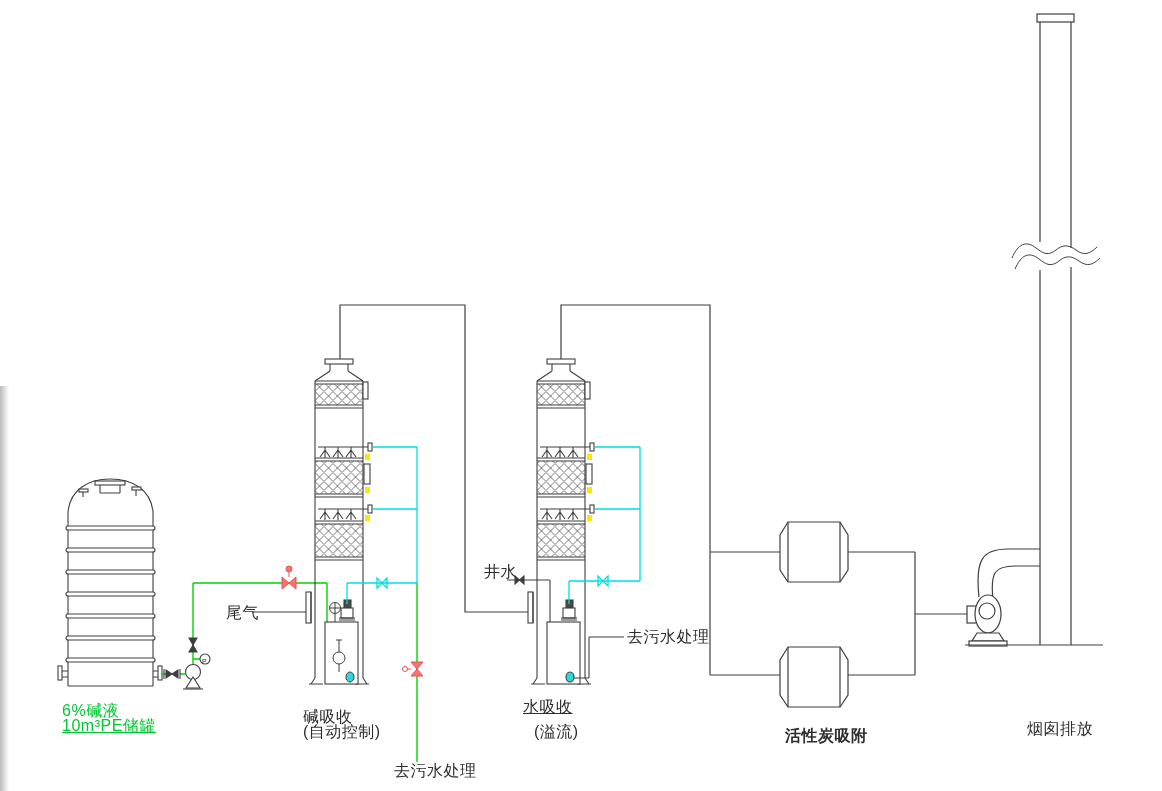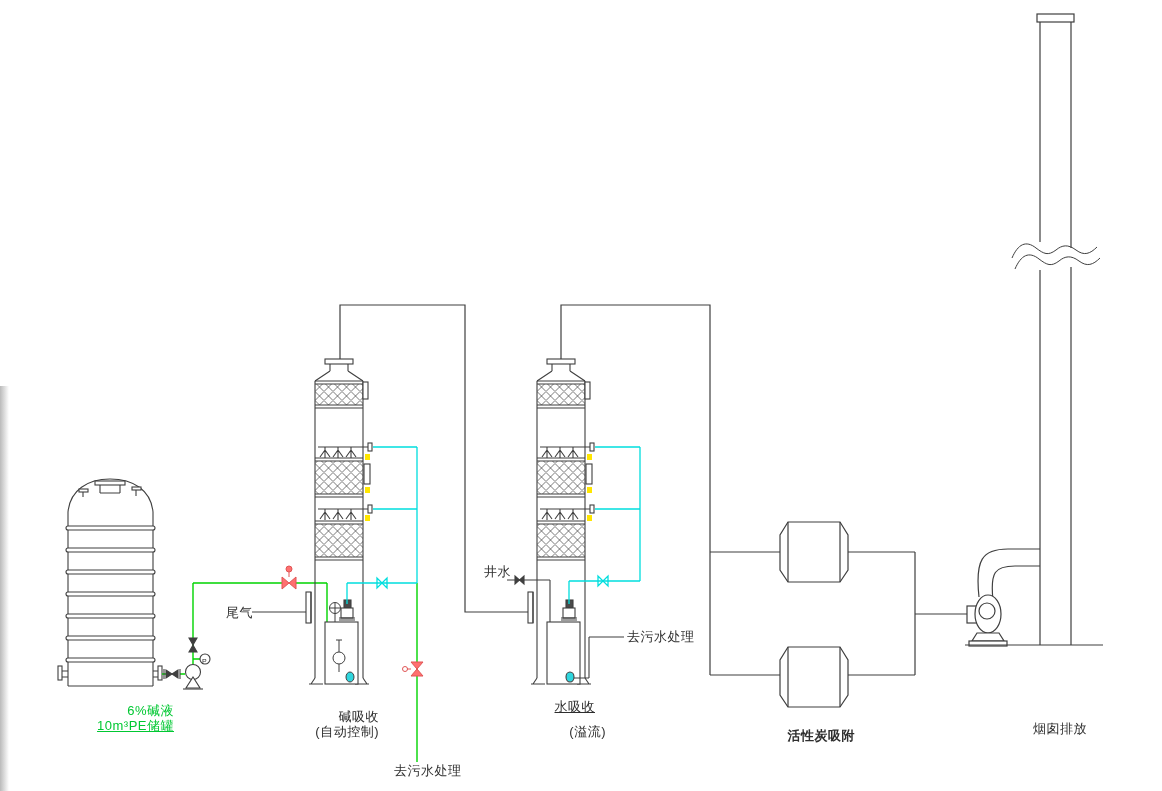--- a/index.html
+++ b/index.html
@@ -1,20 +1,20 @@
 <!DOCTYPE html>
 <html><head>
 <meta charset="utf-8">
 <style>
   html,body{margin:0;padding:0;background:#ffffff;}
   .canvas{position:relative;width:1162px;height:791px;background:#ffffff;overflow:hidden;
           font-family:"Liberation Sans","DejaVu Sans",sans-serif;}
   .canvas svg{position:absolute;left:0;top:0;}
-  .lbl{position:absolute;font-size:13px;line-height:14px;color:#2e2e2e;letter-spacing:0.5px;white-space:nowrap;}
-  .lbl.center{text-align:right;}
+  .lbl{position:absolute;font-size:16px;line-height:14px;color:#2e2e2e;letter-spacing:0.5px;white-space:nowrap;}
+  .lbl.center{text-align:left;}
   .lbl.green{color:#00c832;}
   .lbl.tiny{font-size:7px;letter-spacing:0;}
   .edge-shadow{position:absolute;left:0;top:386px;width:9px;height:405px;
                background:linear-gradient(to right, rgba(130,130,130,0.55), rgba(255,255,255,0));}
 </style>
 </head>
 <body>
 
 <div class="canvas">
 

